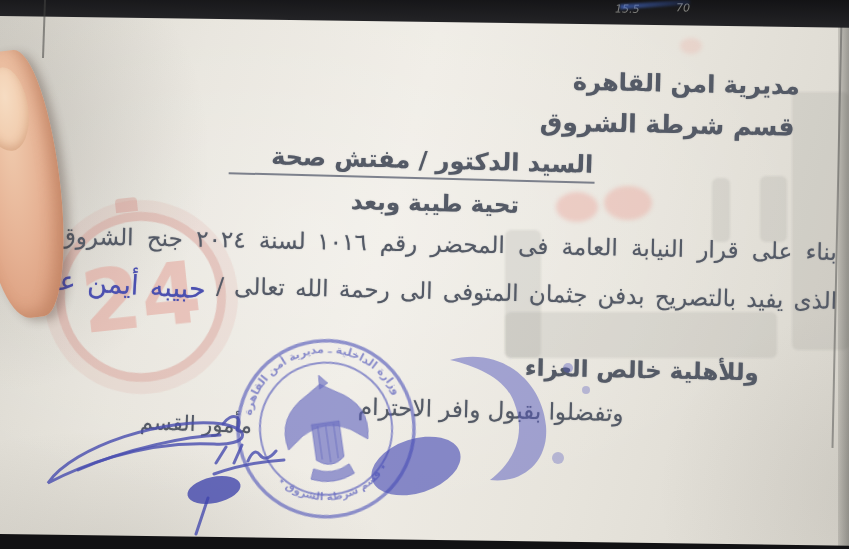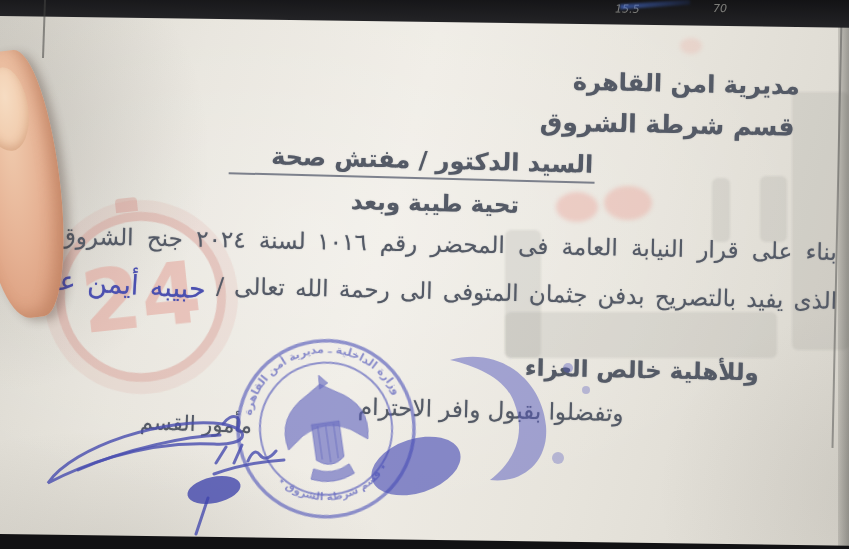--- a/index.html
+++ b/index.html
@@ -139,21 +139,21 @@
       <path d="M190 120 L178 156"></path>
     </g>
     <ellipse cx="196" cy="112" rx="27" ry="13" transform="rotate(-12 196 112)" fill="rgba(62,66,172,.78)"></ellipse>
   </svg>
 
   <div id="edgeRshade"></div>
   <div id="edgeR"></div>
 
   <div class="strip" id="stripTop">
     <span class="ovtxt" style="left:592px;top:14px;margin-left:38px;">15.5</span>
-    <span class="ovtxt" style="left:728px;top:12px;">70</span>
+    <span class="ovtxt" style="left:691px;top:12px;">70</span>
   </div>
   <div id="bluestreak" style="top:2px;"></div>
   <div class="strip" id="stripBottom"></div>
 
   <div id="hairline"></div>
   <div id="finger">
     <div id="nail"></div>
   </div>
 
 </div>

